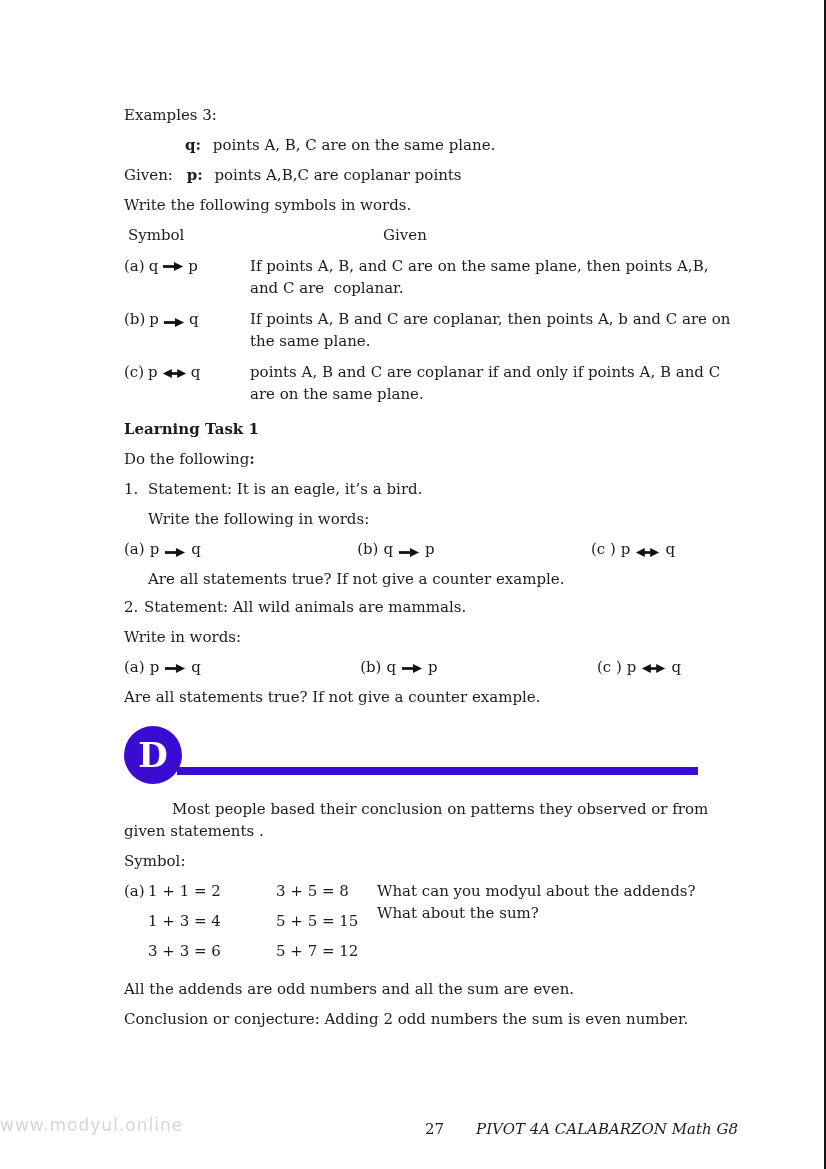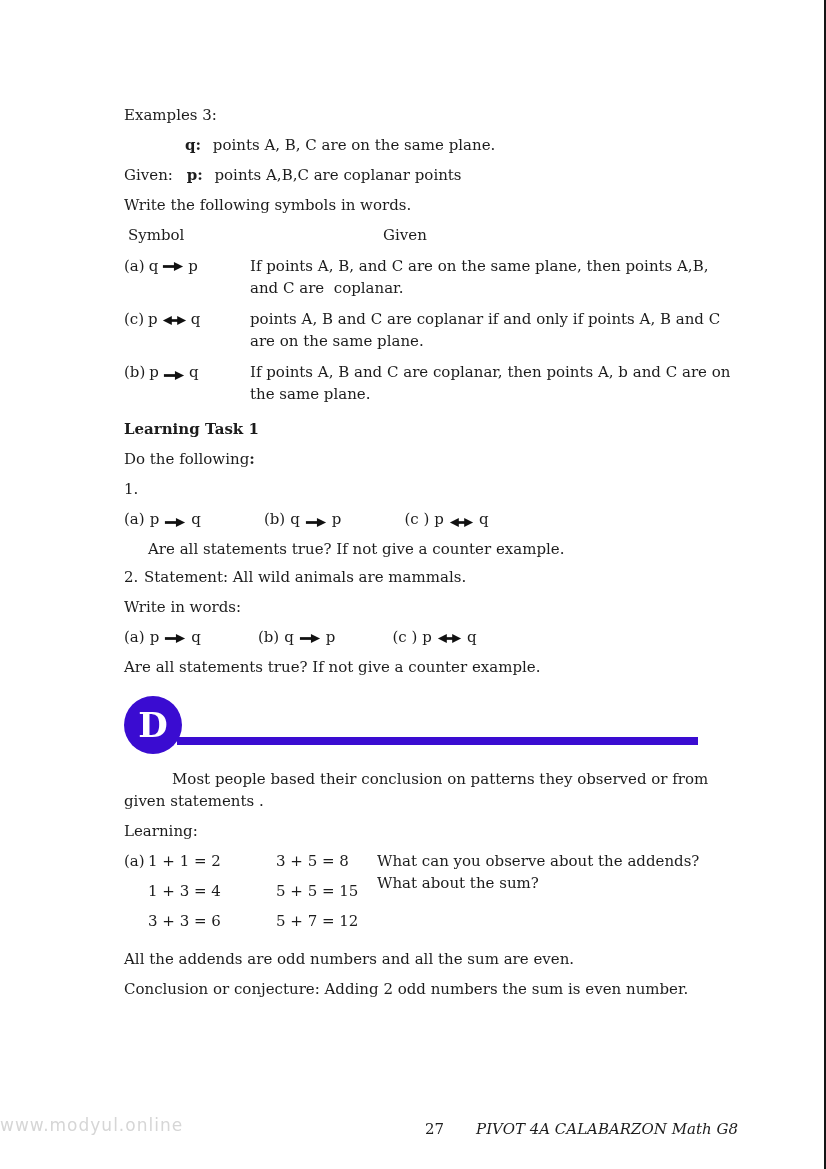--- a/index.html
+++ b/index.html
@@ -46,21 +46,21 @@
   .arr polygon{fill:#111;}
   .arr.low{vertical-align:-4px;}
   .arr.mid{vertical-align:-2px;}
 
   
   .lt-title{margin:13px 0 8px 0;font-size:15px;line-height:22px;font-weight:bold;}
   .num-row{display:flex;margin:0 0 8px 0;font-size:15px;line-height:22px;}
   .num-row .num{flex:0 0 24px;}
   .sub1{margin-left:24px;}
   .sub2{}
-  .opts{display:flex;margin:0 0 8px 0;font-size:15px;line-height:22px;}
+  .opts{display:flex;margin:0 0 8px 0;font-size:15px;line-height:22px;justify-content:space-between;}
   .opts .opt{white-space:nowrap;}
   .opts.o1 .opt{margin-right:58px;}
   .opts.o2 .opt{margin-right:52px;}
   .opt span{margin-right:5px;}
 
   
   .d-row{display:flex;align-items:flex-end;margin:18px 0 14px 0;height:58px;}
   .d-circle{
     width:58px;height:58px;border-radius:50%;
     background:var(--color-accent);
@@ -125,48 +125,50 @@
           <span>(a)</span><span>q</span><svg class="arr" viewBox="0 0 24 12" width="22" height="11">
               <line x1="1" y1="6" x2="15" y2="6"></line>
               <polygon points="13,1 23,6 13,11"></polygon>
             </svg><span style="margin-left:4px;">p</span>
         </span>
         <span class="words">If points A, B, and C are on the same plane, then points A,B, and C are  coplanar.</span>
       </div>
 
       <div class="t-row">
         <span class="sym-col sym-expr">
+          <span>(b)</span><span>p</span><svg class="arr low" viewBox="0 0 24 12" width="22" height="11">
+              <line x1="1" y1="6" x2="15" y2="6"></line>
+              <polygon points="13,1 23,6 13,11"></polygon>
+            </svg><span style="margin-left:4px;">q</span>
+        </span>
+        <span class="words">If points A, B and C are coplanar, then points A, b and C are on the same plane.</span>
+      </div>
+
+      <div class="t-row">
+        <span class="sym-col sym-expr">
           <span>(c)</span><span>p</span><svg class="arr mid" viewBox="0 0 28 12" width="25" height="11">
               <line x1="6" y1="6" x2="22" y2="6"></line>
               <polygon points="11,1 1,6 11,11"></polygon>
               <polygon points="17,1 27,6 17,11"></polygon>
             </svg><span style="margin-left:4px;">q</span>
         </span>
         <span class="words">points A, B and C are coplanar if and only if points A, B and C are on the same plane.</span>
       </div>
-
-      <div class="t-row">
-        <span class="sym-col sym-expr">
-          <span>(b)</span><span>p</span><svg class="arr low" viewBox="0 0 24 12" width="22" height="11">
-              <line x1="1" y1="6" x2="15" y2="6"></line>
-              <polygon points="13,1 23,6 13,11"></polygon>
-            </svg><span style="margin-left:4px;">q</span>
-        </span>
-        <span class="words">If points A, B and C are coplanar, then points A, b and C are on the same plane.</span>
-      </div>
     </div>
 
     <p class="lt-title">Learning Task 1</p>
 
     <p class="line"><span>Do the following</span><span class="bold">:</span></p>
 
     <div>
       <div class="num-row">
         <span class="num">1.</span>
-      </div>
+        <span>Statement: It is an eagle, it’s a bird.</span>
+      </div>
+      <p class="line sub1">Write the following in words:</p>
       <div class="opts o1 sub1">
         <span class="opt"><span>(a)</span><span>p</span><svg class="arr low" viewBox="0 0 24 12" width="22" height="11">
               <line x1="1" y1="6" x2="15" y2="6"></line>
               <polygon points="13,1 23,6 13,11"></polygon>
             </svg><span style="margin-left:5px;">q</span></span>
         <span class="opt"><span>(b)</span><span>q</span><svg class="arr low" viewBox="0 0 24 12" width="22" height="11">
               <line x1="1" y1="6" x2="15" y2="6"></line>
               <polygon points="13,1 23,6 13,11"></polygon>
             </svg><span style="margin-left:5px;">p</span></span>
         <span class="opt"><span>(c )</span><span>p</span><svg class="arr low" viewBox="0 0 28 12" width="25" height="11">
@@ -205,35 +207,35 @@
     <div>
       <div class="d-row">
         <div class="d-circle" style="align-self:flex-start;">
           <span>D</span>
         </div>
         <div class="d-bar"></div>
       </div>
 
       <p class="para indent">Most people based their conclusion on patterns they observed or from given statements .</p>
 
-      <p class="line">Learning:</p>
+      <p class="line">Symbol:</p>
 
       <div class="eq-block">
         <span class="eq-label">(a)</span>
         <div class="eq-col1">
           <div class="eq-line">1 + 1 = 2</div>
           <div class="eq-line">1 + 3 = 4</div>
           <div class="eq-line">3 + 3 = 6</div>
         </div>
         <div class="eq-col2">
           <div class="eq-line">3 + 5 = 8</div>
           <div class="eq-line">5 + 5 = 15</div>
           <div class="eq-line">5 + 7 = 12</div>
         </div>
-        <div class="eq-q">What can you observe about the addends? What about the sum?</div>
+        <div class="eq-q">What can you modyul about the addends? What about the sum?</div>
       </div>
 
       <p class="line" style="margin-top:2px;">All the addends are odd numbers and all the sum are even.</p>
       <p class="line">Conclusion or conjecture: Adding 2 odd numbers the sum is even number.</p>
     </div>
 
   </main>
 
   <div class="footer">
     <span class="pagenum">27</span>

